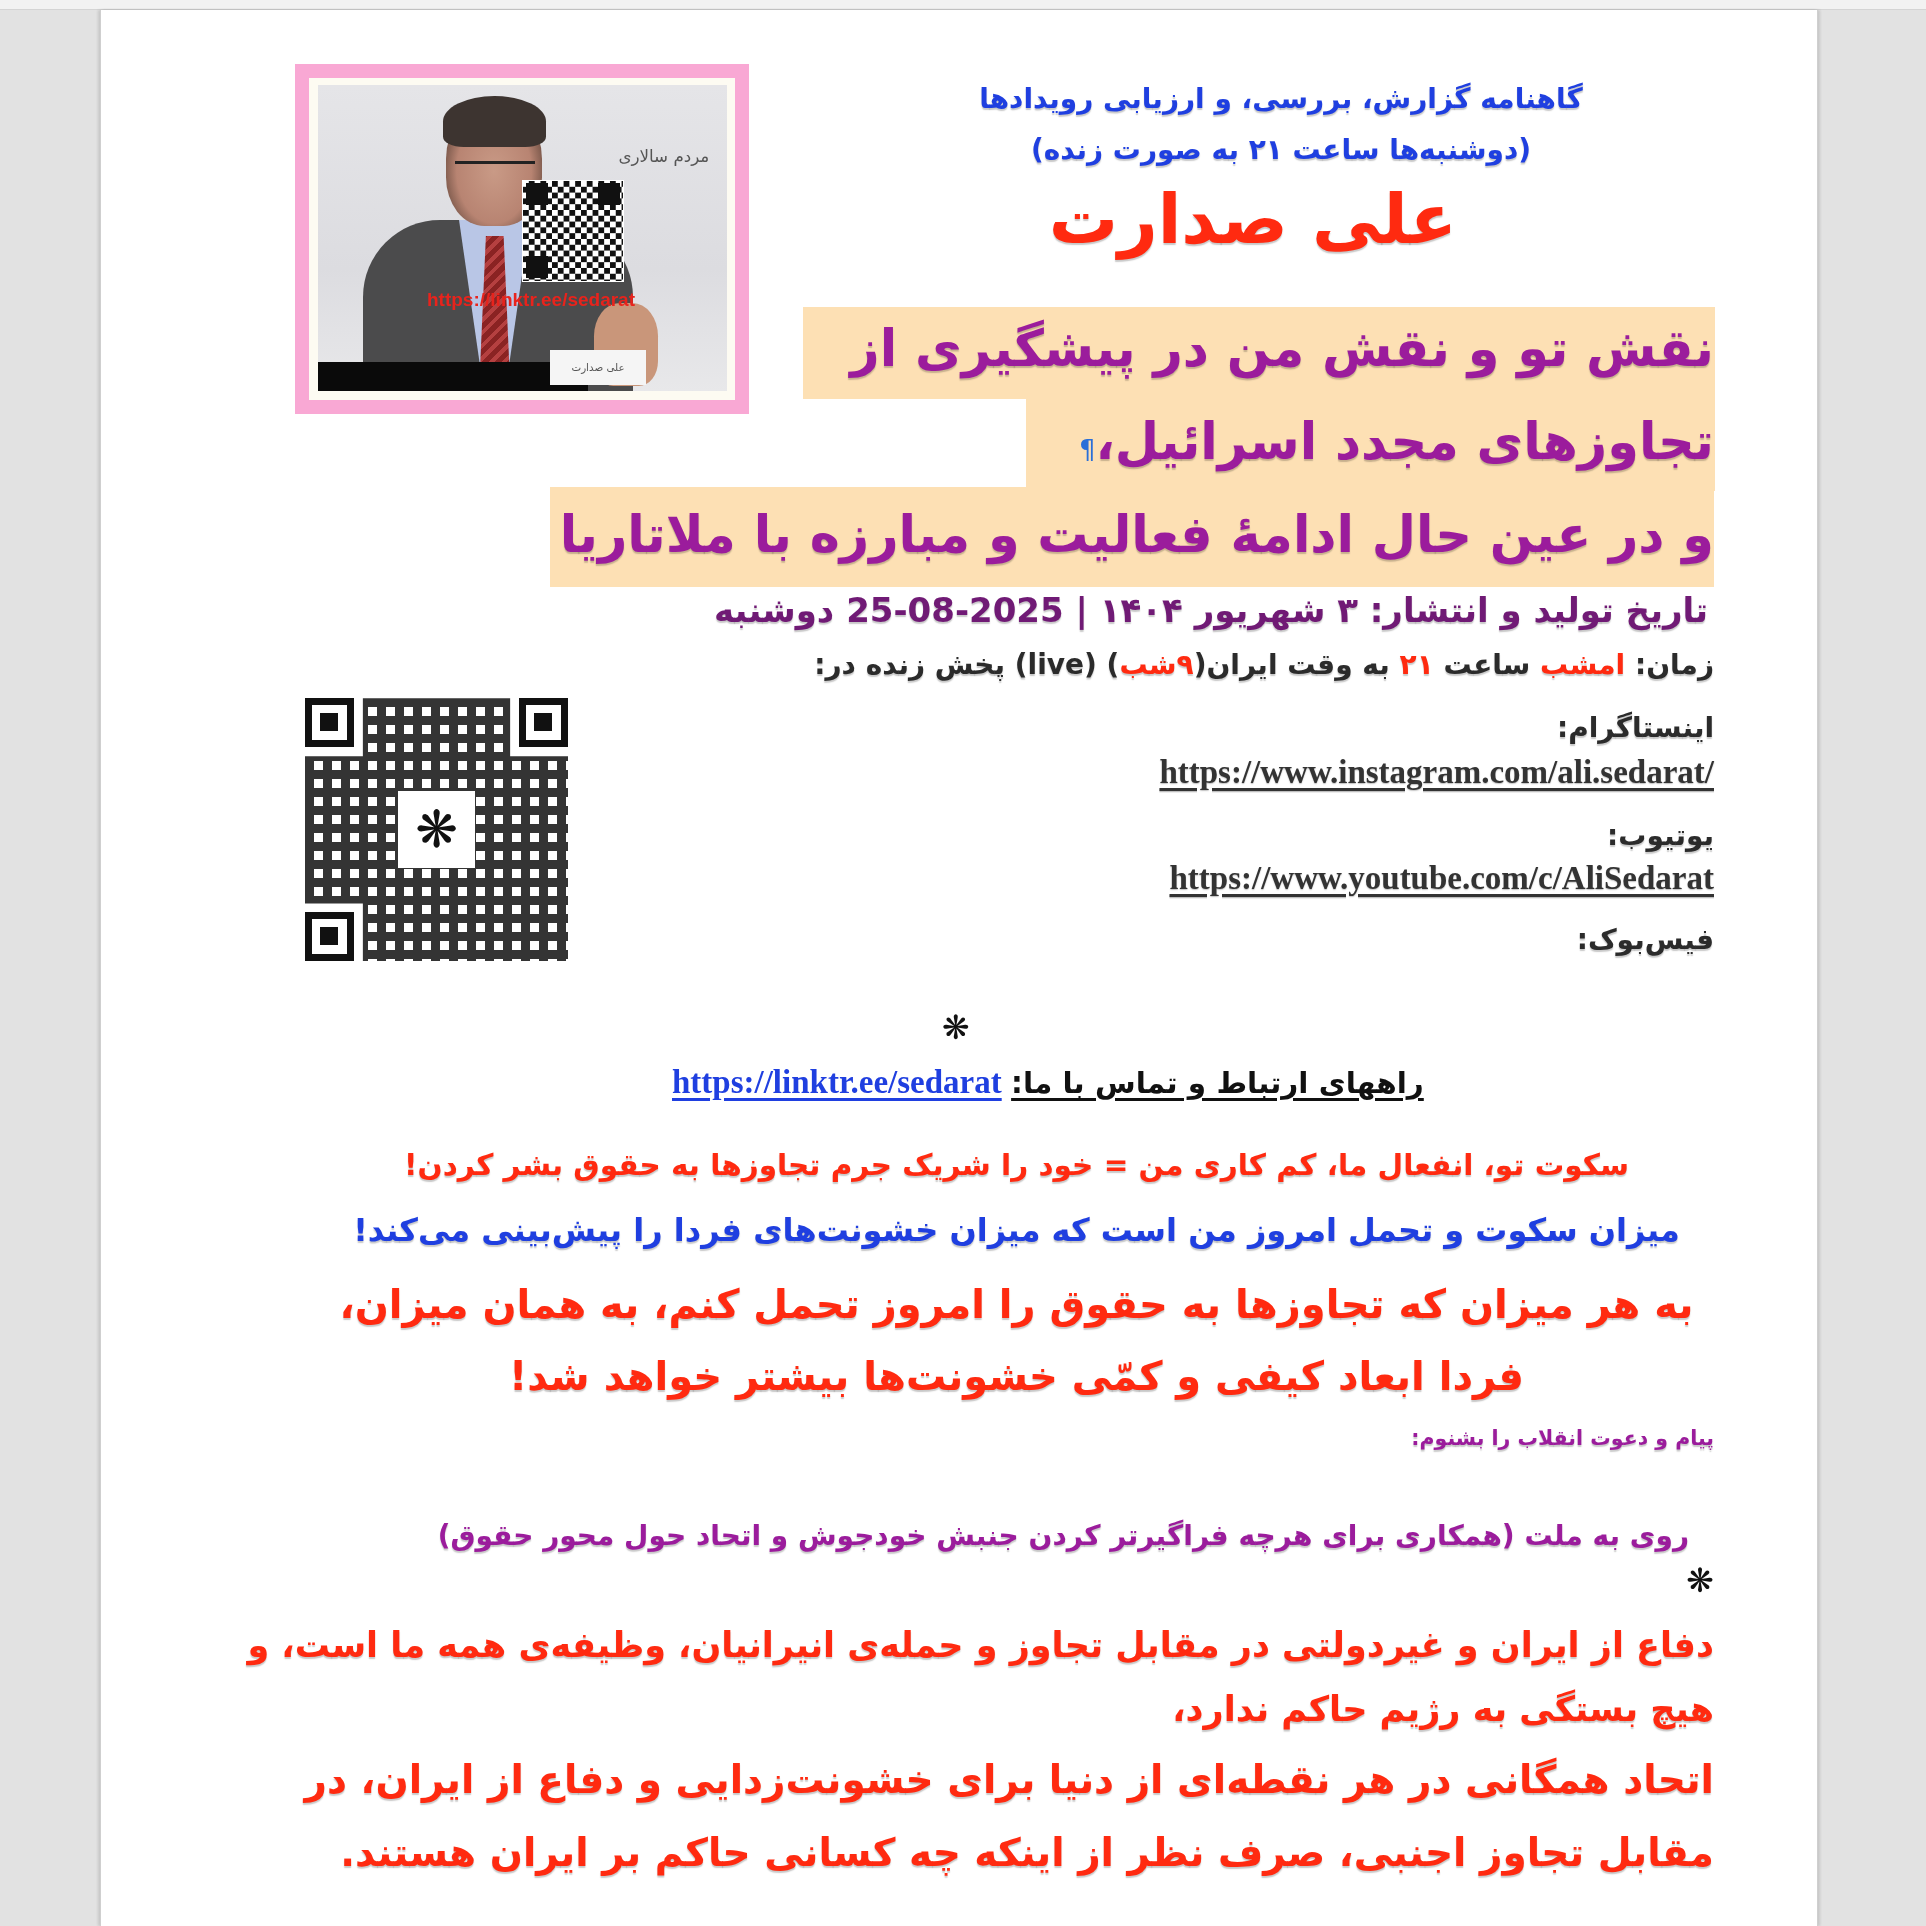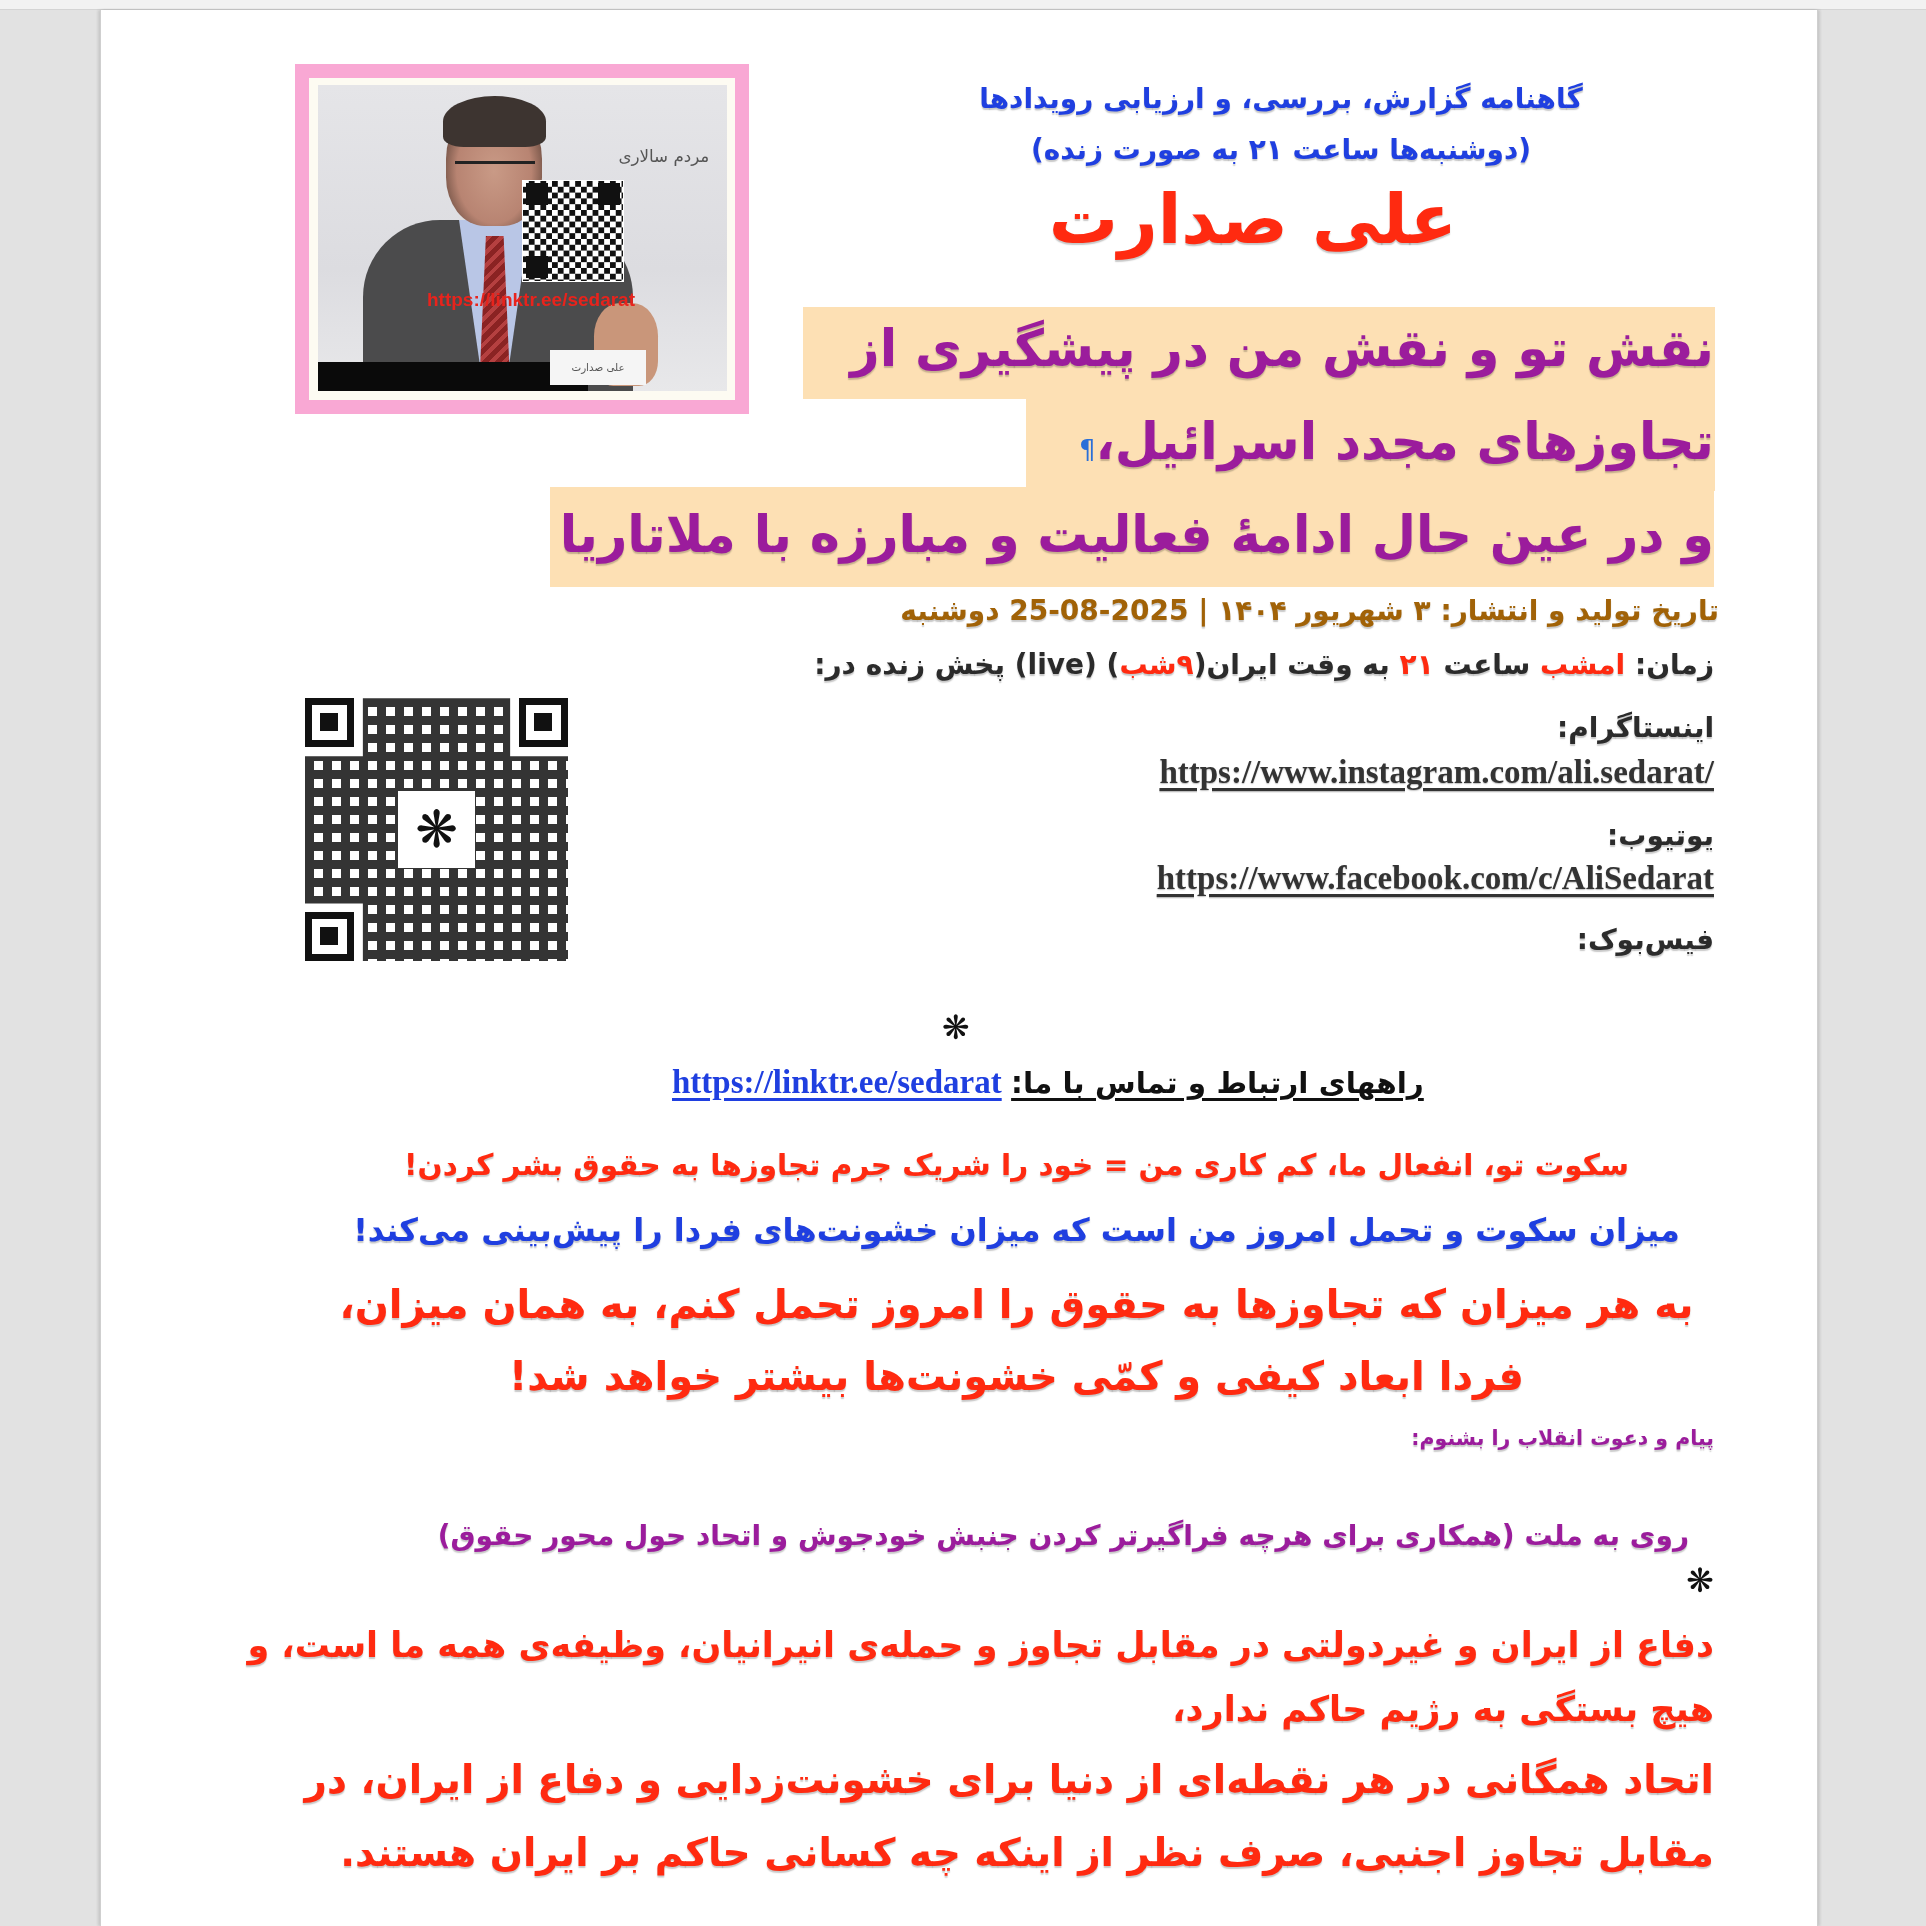--- a/index.html
+++ b/index.html
@@ -104,21 +104,21 @@
     left: 925px; top: 385px; width: 689px; height: 96px; background: #fde0b4;
   }
   .main-title-box3 {
     left: 449px; top: 477px; width: 1164px; height: 100px; background: #fde0b4;
   }
   .main-title {
     right: 103px; color: #9b1c9c; font-size: 51px; line-height: 93px; white-space: nowrap;
   }
   .pilcrow { color: #2a6fd8; font-size: 26px; font-weight: normal; text-shadow: none; }
 
-  .date-line { right: 98px; top: 578px; color: #a16207; font-size: 28px; line-height: 45px; white-space: nowrap; }
+  .date-line { right: 109px; top: 578px; color: #701a75; font-size: 34px; line-height: 45px; white-space: nowrap; }
   .time-line { right: 103px; top: 632px; color: #2b2b2b; font-size: 28px; line-height: 45px; white-space: nowrap; }
   .time-line .hl { color: #ff2a10; }
   .label-dark { right: 103px; color: #2b2b2b; font-size: 28px; line-height: 45px; white-space: nowrap; margin-top: 8px; }
   .url-link {
     right: 103px; color: #333; font-family: "Liberation Serif", serif; font-weight: bold;
     font-size: 33px; text-decoration: underline; text-decoration-thickness: 2.6px;
     text-underline-offset: 5.1px; line-height: 45px; white-space: nowrap; text-shadow: 0 1.3px 1.3px rgba(0,0,0,0.25);
   }
 
   .big-qr {
@@ -209,21 +209,21 @@
     <div class="qr-modules"></div>
     <div class="qr-finder" style="left:0;top:0;"></div>
     <div class="qr-finder" style="right:0;top:0;"></div>
     <div class="qr-finder" style="left:0;bottom:0;"></div>
     <div class="qr-center">❋</div>
   </div>
 
   <div class="abs label-dark rtl shadow-text" style="top:687px;">اینستاگرام:</div>
   <div class="abs url-link" style="top:740px;">https://www.instagram.com/ali.sedarat/</div>
   <div class="abs label-dark rtl shadow-text" style="top:795px;">یوتیوب:</div>
-  <div class="abs url-link" style="top:846px;">https://www.facebook.com/c/AliSedarat</div>
+  <div class="abs url-link" style="top:846px;">https://www.youtube.com/c/AliSedarat</div>
   <div class="abs label-dark rtl shadow-text" style="top:899px;">فیس‌بوک:</div>
 
   <div class="abs asterisk" style="left:841px;top:998px;">❋</div>
 
   <div class="abs contact-line">
     <span class="contact-link">https://linktr.ee/sedarat</span>
     <span class="contact-label rtl">راههای ارتباط و تماس با ما:</span>
   </div>
 
   <div class="abs center-line rtl shadow-text red" style="top:1130px;font-size:29.5px;line-height:51px;">سکوت تو، انفعال ما، کم کاری من = خود را شریک جرم تجاوزها به حقوق بشر کردن!</div>

